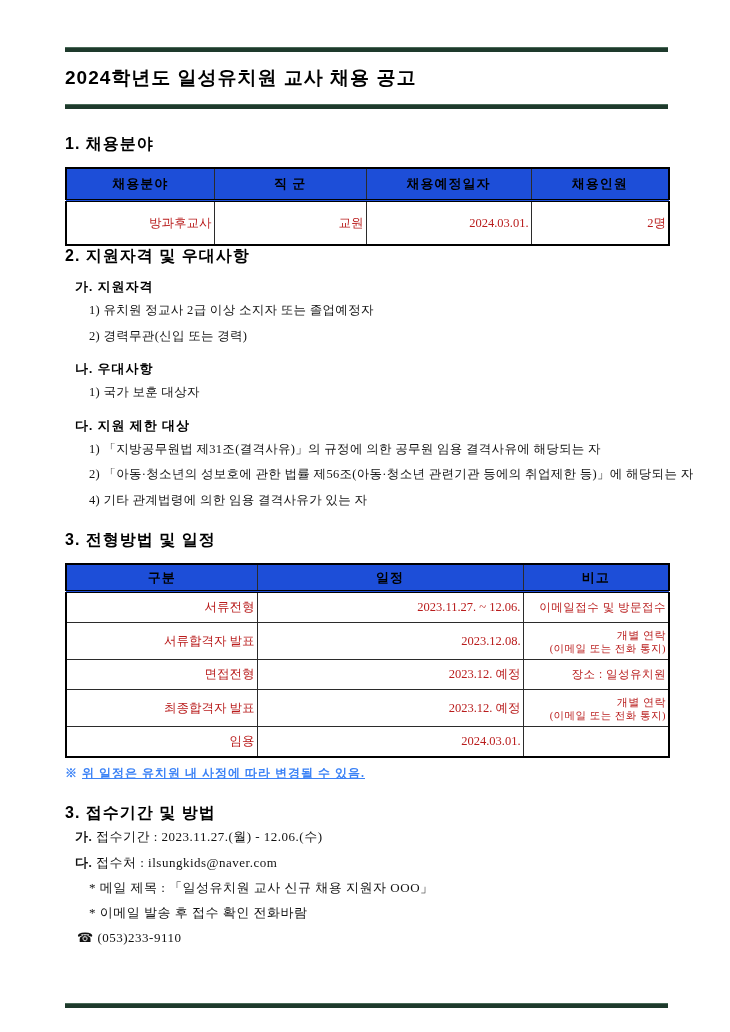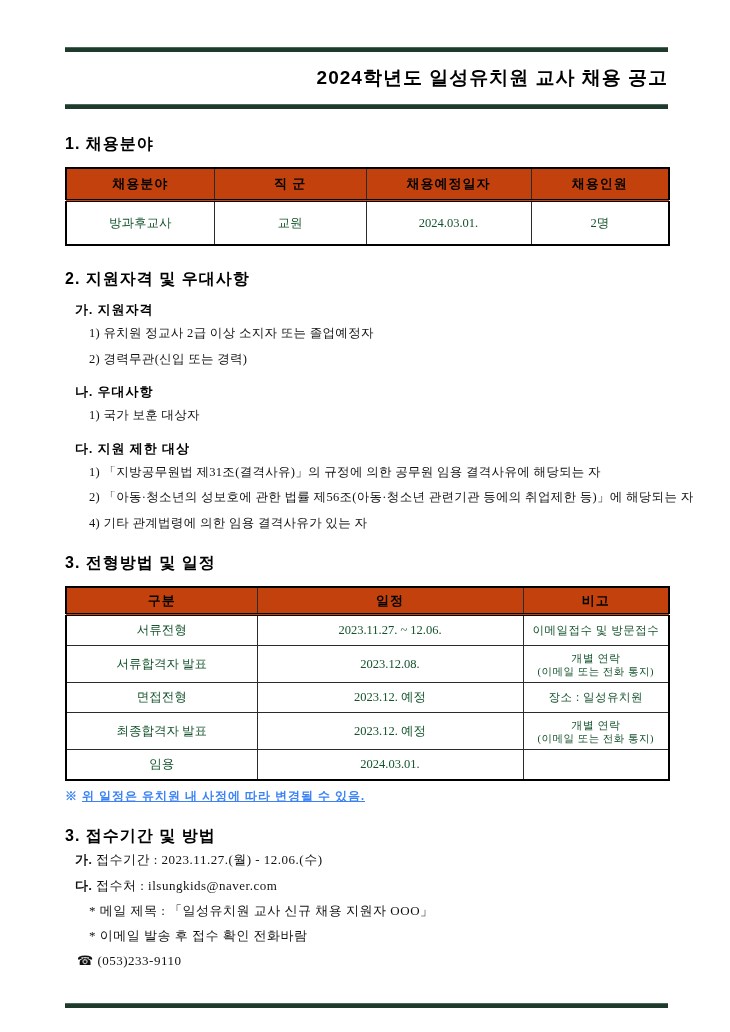--- a/index.html
+++ b/index.html
@@ -10,39 +10,39 @@
     font-family:"Liberation Serif","DejaVu Serif",serif;
     color:#111;
     overflow:hidden;
   }
   .content{position:absolute;left:65px;top:0;width:603px;}
   .hrule{height:4px;background:#1e3a2c;border-top:1px solid #4a6a58;}
   .rule-top{margin-top:47px;}
   .doc-title{
     font-family:"Liberation Sans","DejaVu Sans",sans-serif;
     font-weight:bold;font-size:19px;line-height:28px;
-    text-align:right;padding:12px 0 12px 0;letter-spacing:1px;color:#000;
+    text-align:left;padding:12px 0 12px 0;letter-spacing:1px;color:#000;
   }
   .sec-heading{
     font-family:"Liberation Sans","DejaVu Sans",sans-serif;
     font-weight:bold;font-size:16px;color:#000000;letter-spacing:1px;
   }
   .sec1-heading{margin-top:25px;}
   table{border-collapse:collapse;width:603px;table-layout:fixed;}
   table{border:2px solid #000;}
   th,td{border:1px solid #2b2b2b;text-align:center;vertical-align:middle;padding:0 2px;}
   thead th{
-    background:#c2410c;font-size:13px;font-weight:bold;
+    background:#1d4ed8;font-size:13px;font-weight:bold;
     border-bottom:3px double #000;letter-spacing:1px;color:#000;
   }
-  td{font-size:12.5px;color:#14532d;}
+  td{font-size:12.5px;color:#b91c1c;text-align:right;}
   .t1{margin-top:12px;}
   .t1 thead th{height:30px;}
   .t1 td{height:42px;}
-  .sec2-heading{margin-top:23px;}
+  .sec2-heading{}
   .sub-label{
     font-weight:bold;font-size:13px;color:#000;
     padding-left:10px;margin-top:9px;line-height:22px;letter-spacing:1px;
   }
   .num-item{
     font-size:12.5px;line-height:25.5px;padding-left:24px;
     white-space:nowrap;letter-spacing:0.3px;
   }
   .sec3-heading{margin-top:17px;}
   .t2{margin-top:12px;}

